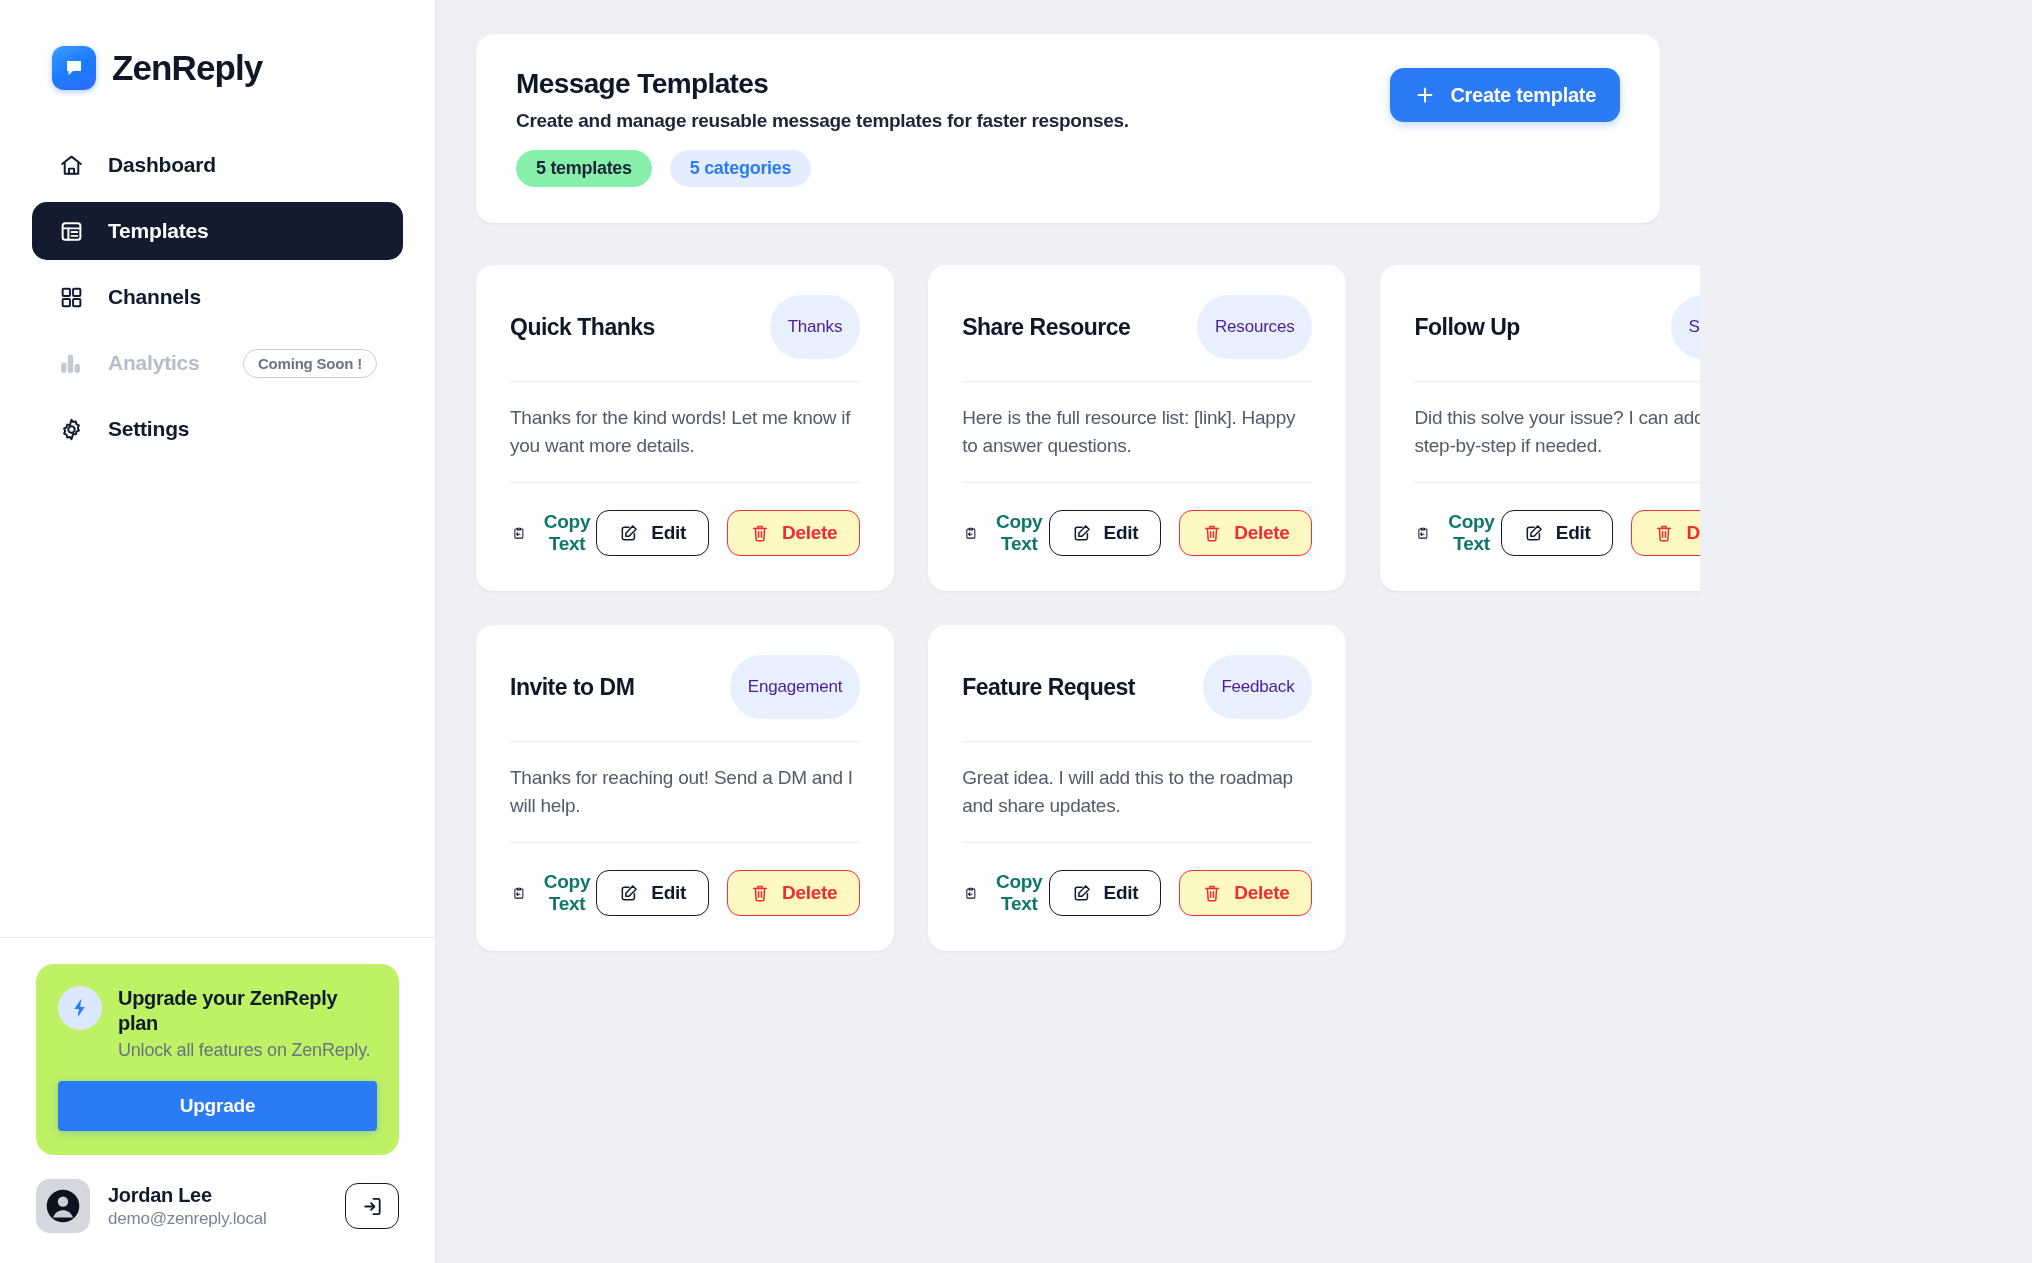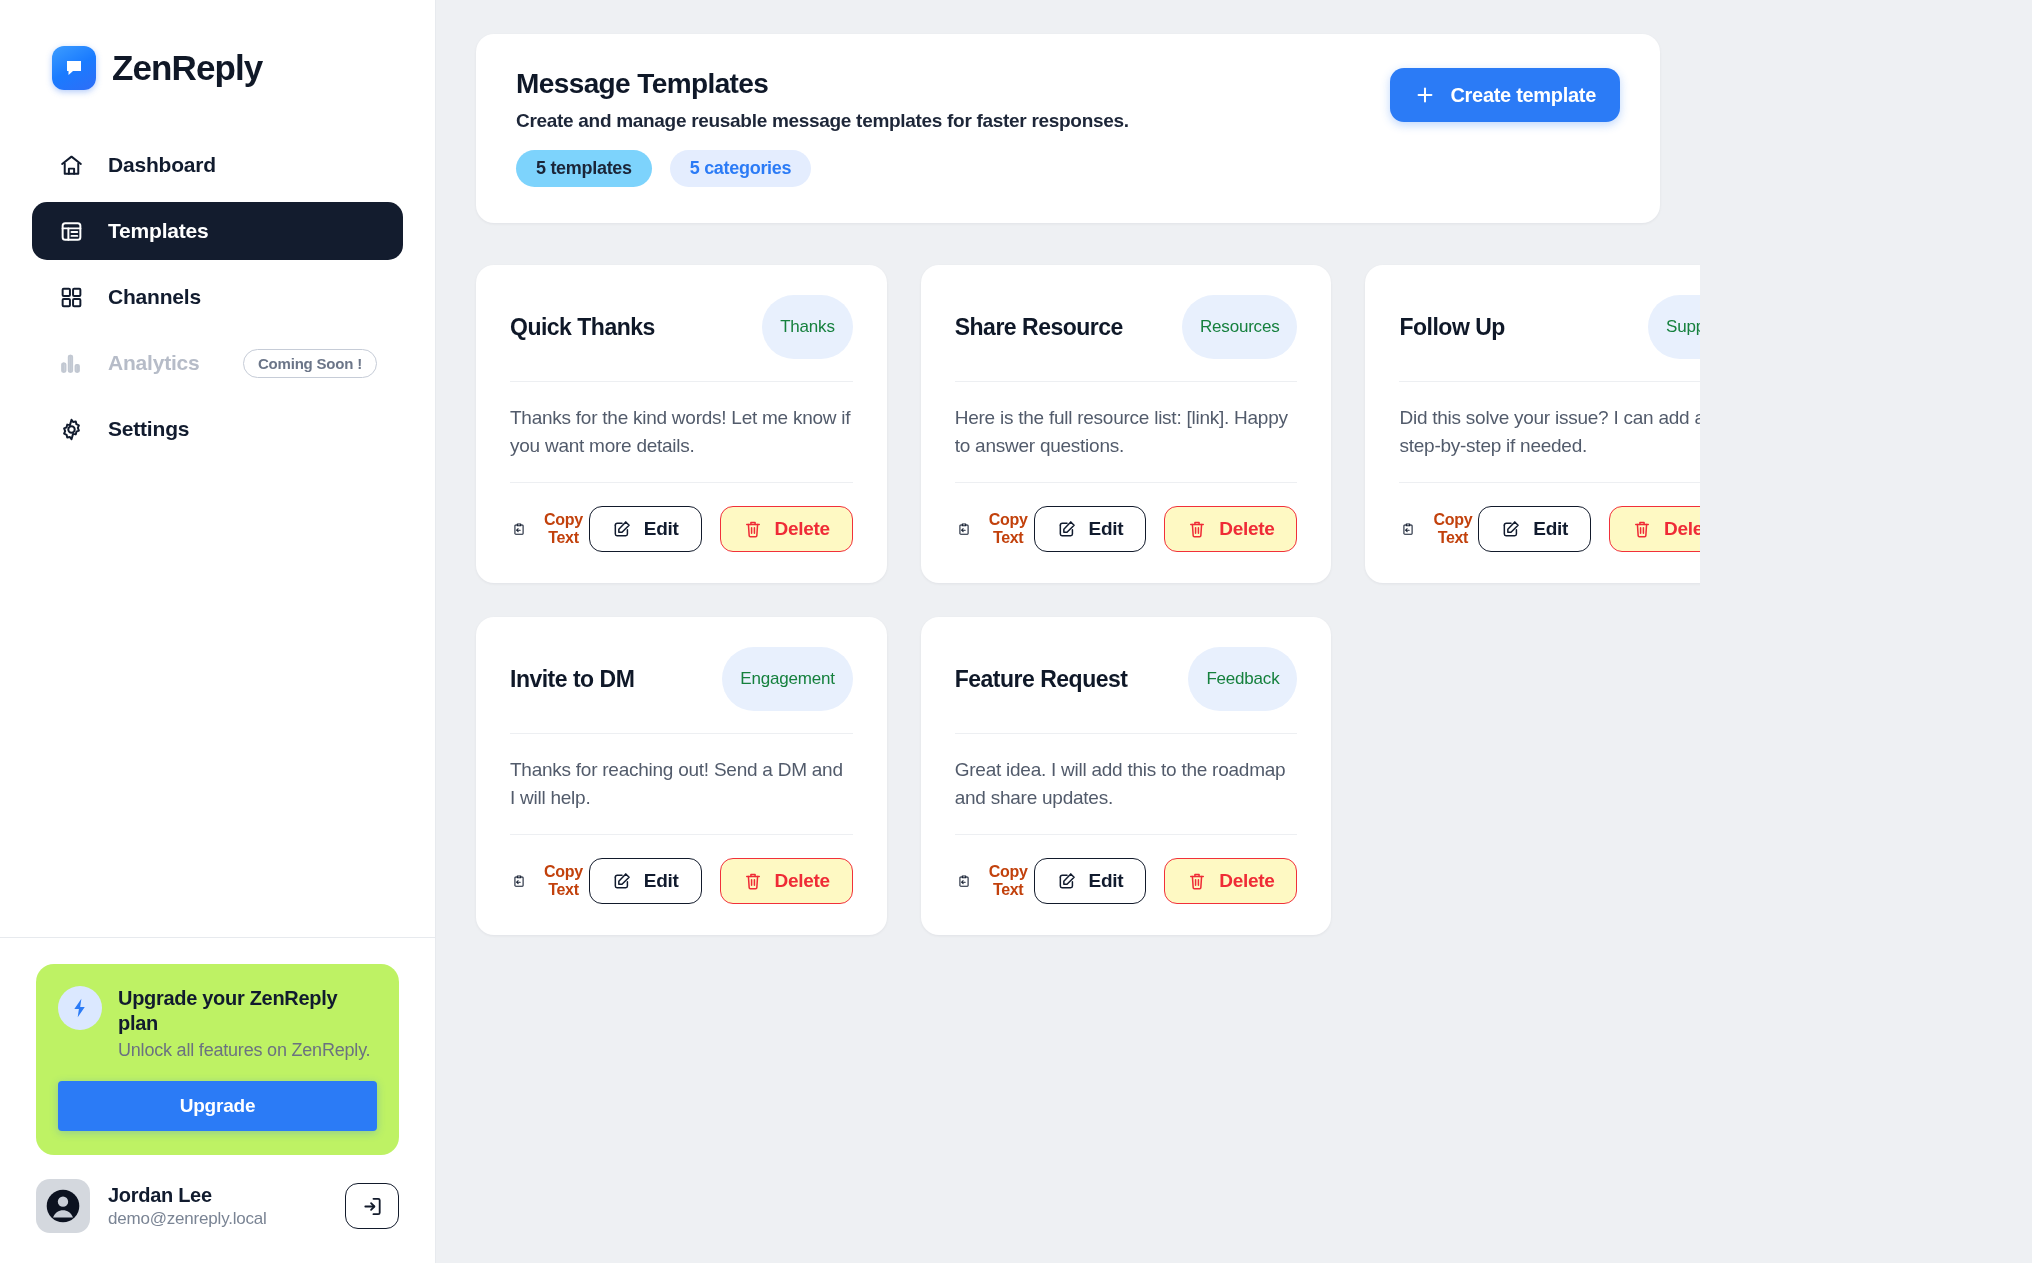--- a/index.html
+++ b/index.html
@@ -80,49 +80,49 @@
   .main { flex: 1; height: 1263px; padding: 34px 40px 0 40px; overflow: hidden; }
   .page-head {
     background: #fff; border-radius: 18px; padding: 34px 40px 36px 40px;
     display: flex; align-items: flex-start; justify-content: space-between;
     box-shadow: 0 1px 3px rgba(16,24,40,.06);
   }
   .ph-title { font-size: 28px; font-weight: 700; color: #0f1828; letter-spacing: -.6px; }
   .ph-sub { font-size: 19px; font-weight: 600; color: #1d2638; margin-top: 10px; letter-spacing: -.3px; }
   .pills { display: flex; gap: 18px; margin-top: 18px; }
   .pill { font-size: 18px; font-weight: 700; border-radius: 999px; padding: 8px 20px; letter-spacing: -.3px; }
-  .pill-gray { background: #7dd3fc; color: #1b2538; }
+  .pill-gray { background: #86efac; color: #1b2538; }
   .pill-blue { background: #e4edfe; color: #2b7bf6; }
   .create-btn {
     display: flex; align-items: center; gap: 14px; height: 54px; padding: 0 24px;
     background: #2b7bf6; color: #fff; border: none; border-radius: 14px;
     font-family: inherit; font-size: 20px; font-weight: 700; letter-spacing: -.3px;
     cursor: pointer; box-shadow: 0 3px 10px rgba(43,123,246,.30); white-space: nowrap;
   }
 
   .grid { display: grid; grid-template-columns: repeat(3, 1fr); gap: 34px; margin-top: 42px; }
   .card {
     background: #fff; border-radius: 18px; padding: 30px 34px 30px 34px;
     box-shadow: 0 1px 3px rgba(16,24,40,.06);
   }
   .card-head { display: flex; align-items: center; justify-content: space-between; gap: 16px; }
   .card-title { font-size: 23px; font-weight: 700; color: #0f1828; letter-spacing: -.5px; }
   .cat-pill {
-    background: #e8f0fd; color: #15803d; font-size: 17px; font-weight: 500;
+    background: #e8f0fd; color: #4c1d95; font-size: 17px; font-weight: 500;
     border-radius: 999px; padding: 22px 18px; white-space: nowrap; letter-spacing: -.2px;
   }
   .rule { height: 1px; background: #edeff2; margin: 22px 0; }
   .card-body {
     font-size: 19px; line-height: 1.48; color: #525b6b; letter-spacing: -.25px;
     min-height: 56px;
   }
   .card-actions { display: flex; align-items: center; margin-top: 0; }
   .copy-btn {
     display: flex; align-items: center; gap: 14px; background: none; border: none;
-    font-family: inherit; font-size: 16px; font-weight: 700; color: #c2410c;
+    font-family: inherit; font-size: 19px; font-weight: 700; color: #0f766e;
     cursor: pointer; padding: 6px 2px; letter-spacing: -.3px;
   }
   .right-actions { margin-left: auto; display: flex; gap: 18px; }
   .btn-outline {
     display: flex; align-items: center; gap: 12px; height: 46px; padding: 0 22px;
     background: #fff; border: 1.6px solid #121a2b; border-radius: 13px;
     font-family: inherit; font-size: 19px; font-weight: 700; color: #111b2e;
     cursor: pointer; letter-spacing: -.3px;
   }
   .btn-danger {

